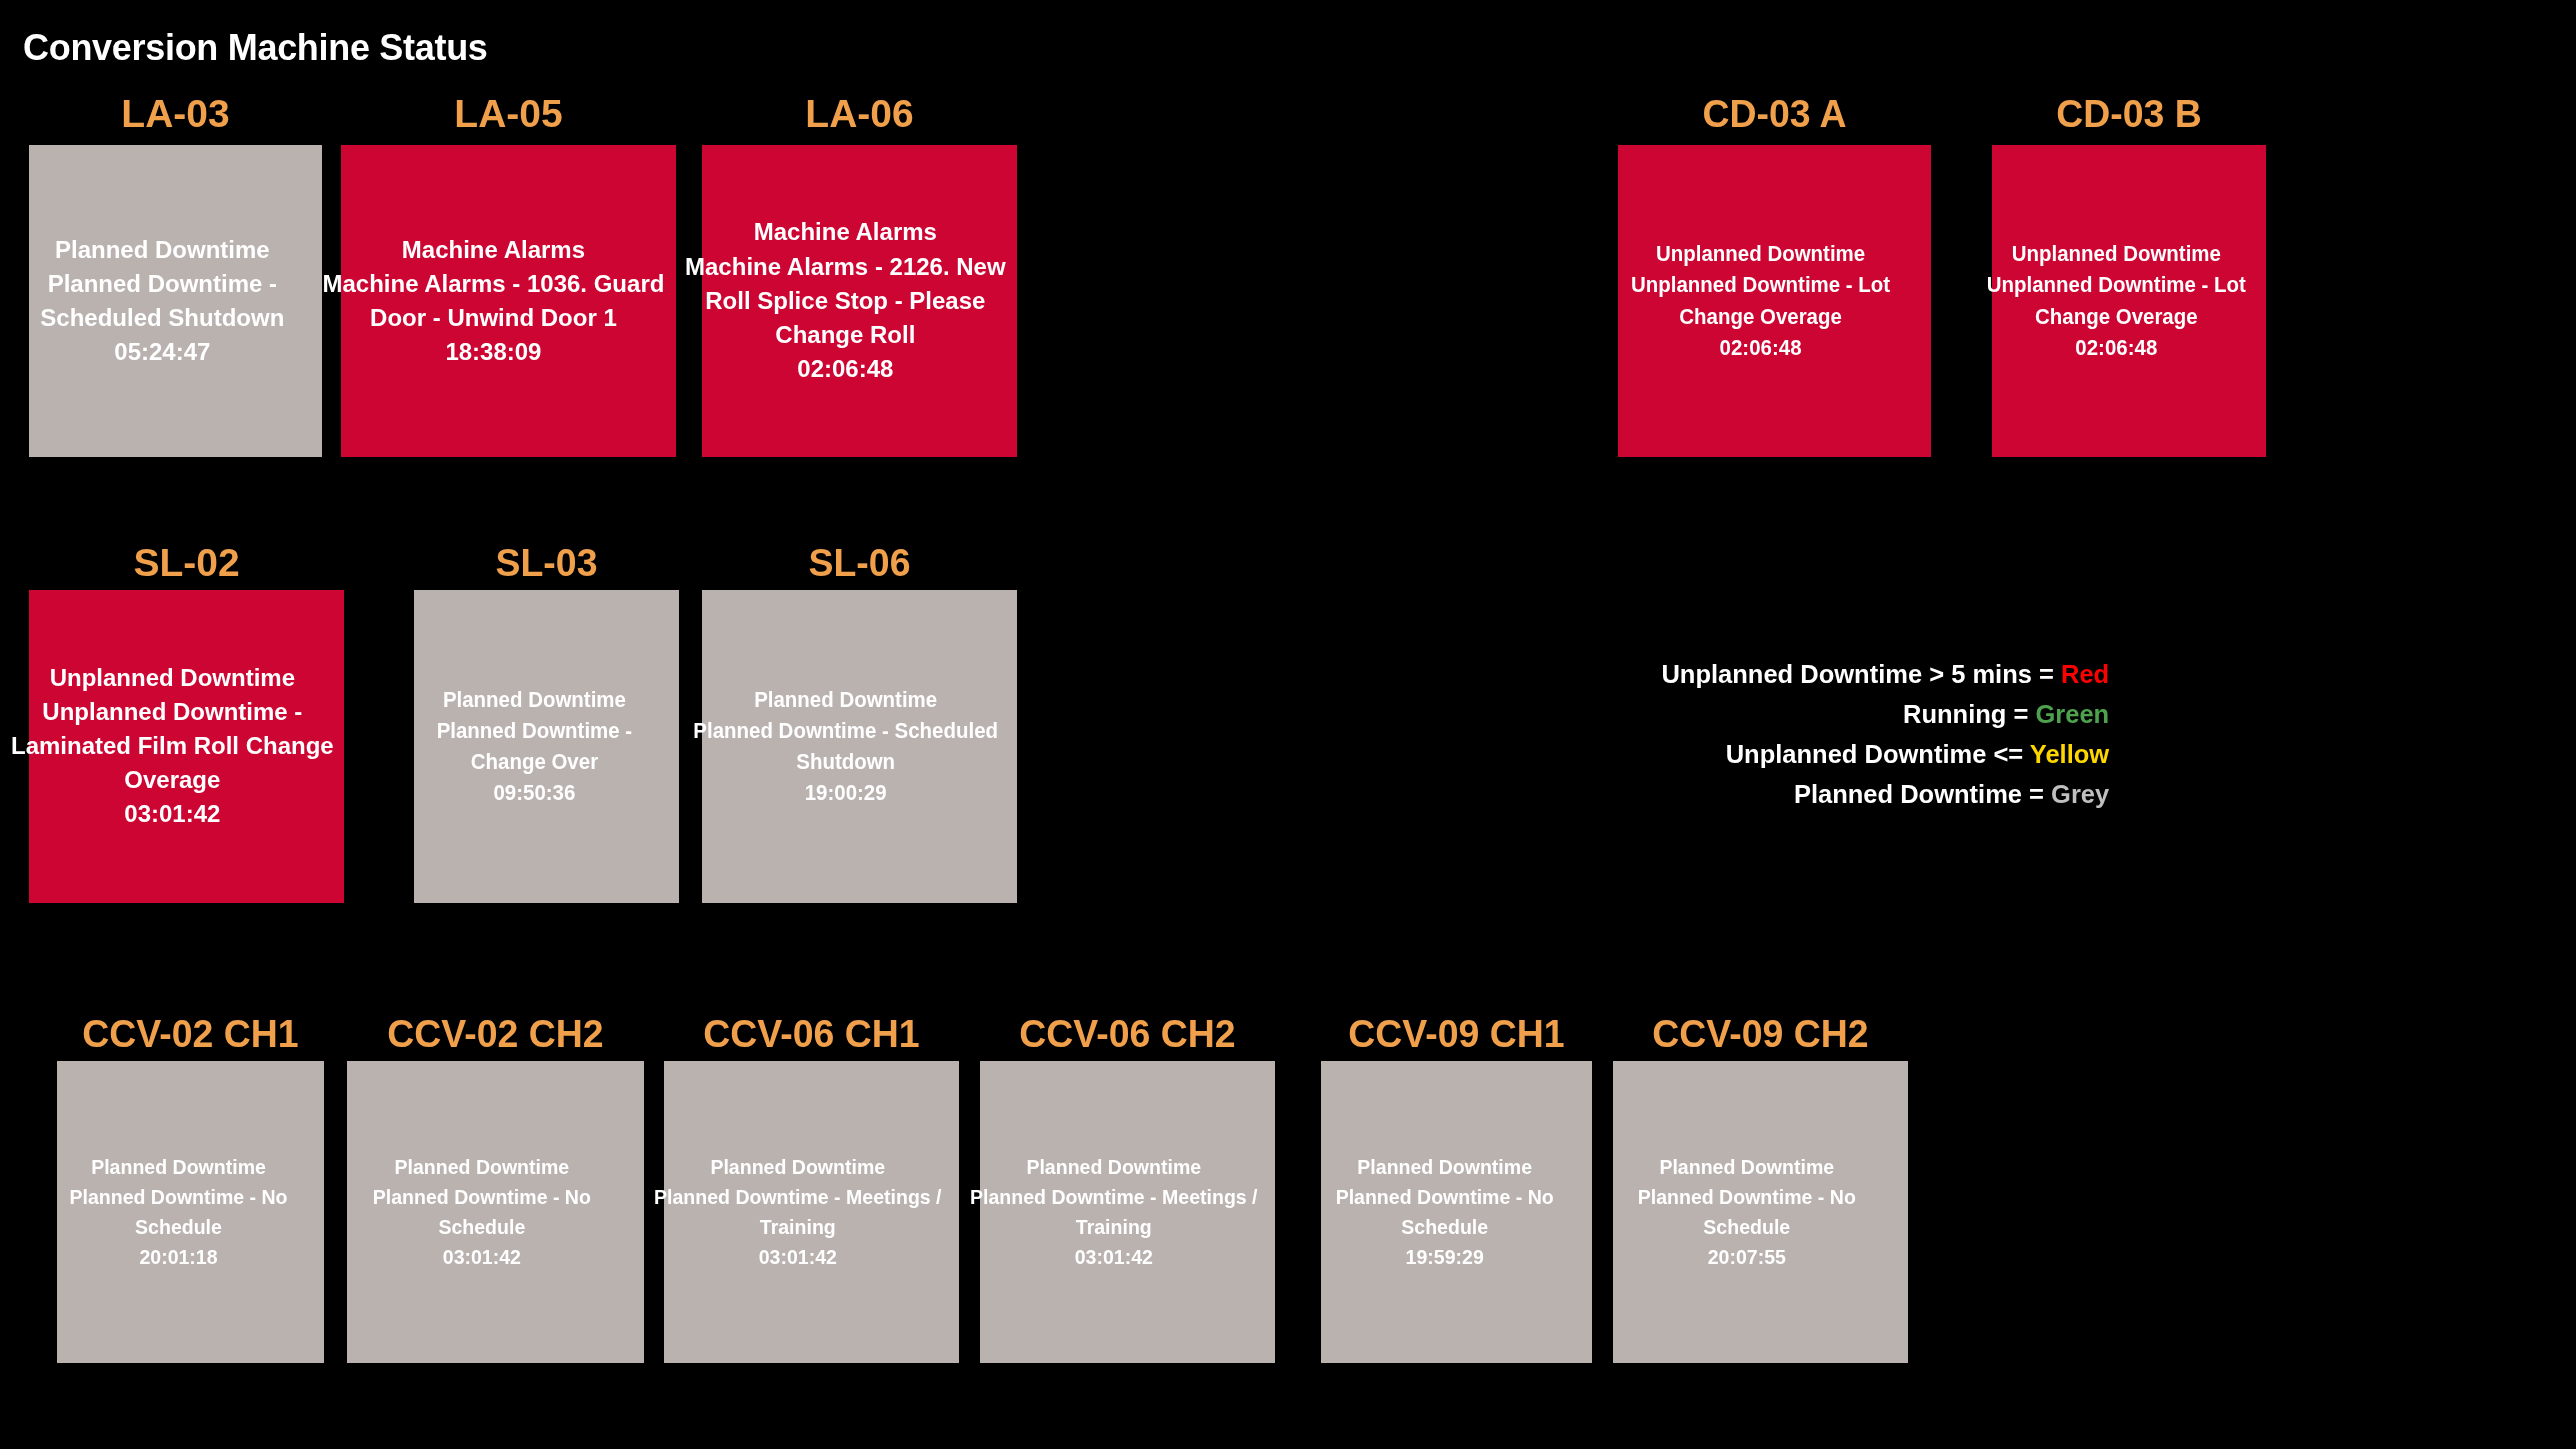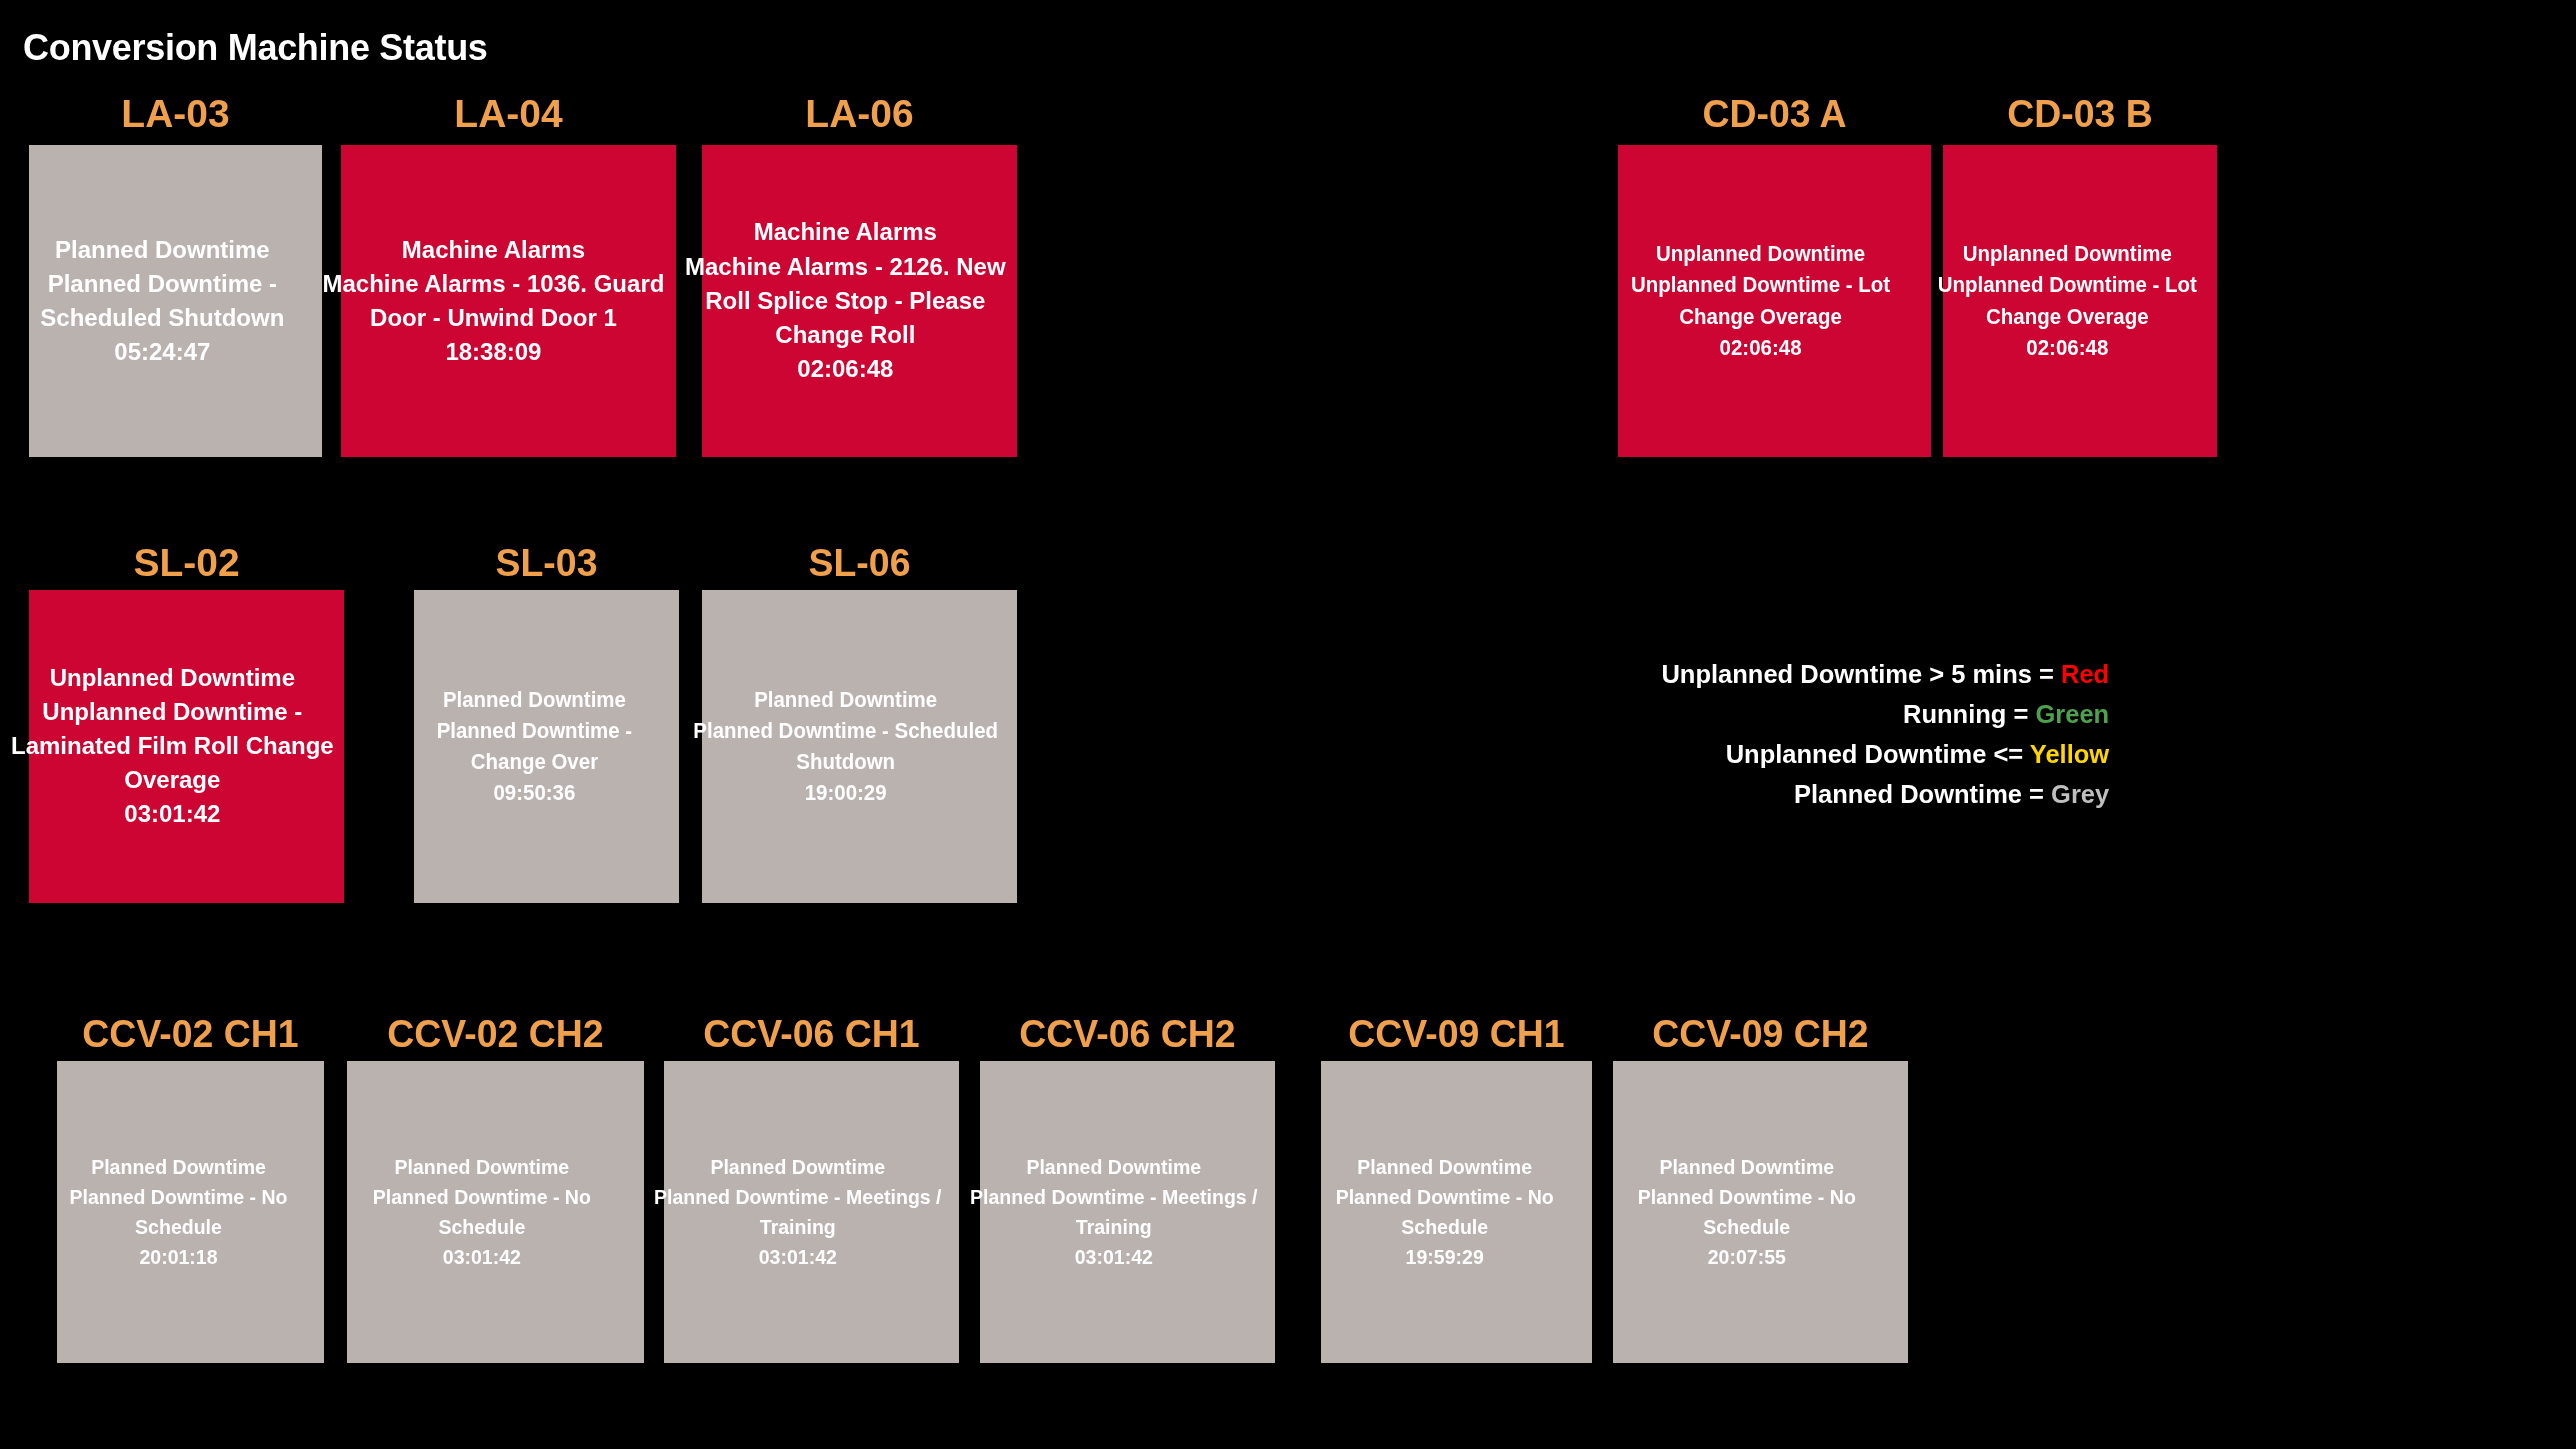--- a/index.html
+++ b/index.html
@@ -94,21 +94,21 @@
         <div class="tile-label">LA-03</div>
         <div class="tile-box status-grey" style="height: 312px; margin-top: 10.7px;">
           <div class="tile-text">
             <span class="ln">Planned Downtime</span>
             <span class="ln">Planned Downtime - Scheduled Shutdown</span>
             <span class="ln">05:24:47</span>
           </div>
         </div>
       </div>
       <div class="tile-wrap sz-lg" style="left: 341px; top: 94px; width: 335px;">
-        <div class="tile-label">LA-04</div>
+        <div class="tile-label">LA-05</div>
         <div class="tile-box status-red" style="height: 312px; margin-top: 10.7px;">
           <div class="tile-text">
             <span class="ln">Machine Alarms</span>
             <span class="ln">Machine Alarms - 1036. Guard Door - Unwind Door 1</span>
             <span class="ln">18:38:09</span>
           </div>
         </div>
       </div>
       <div class="tile-wrap sz-lg" style="left: 702px; top: 94px; width: 315px;">
         <div class="tile-label">LA-06</div>
@@ -123,21 +123,21 @@
       <div class="tile-wrap sz-md cond" style="left: 1618px; top: 94px; width: 313px;">
         <div class="tile-label">CD-03 A</div>
         <div class="tile-box status-red" style="height: 312px; margin-top: 10.7px;">
           <div class="tile-text">
             <span class="ln">Unplanned Downtime</span>
             <span class="ln">Unplanned Downtime - Lot Change Overage</span>
             <span class="ln">02:06:48</span>
           </div>
         </div>
       </div>
-      <div class="tile-wrap sz-md cond" style="left: 1903px; top: 94px; width: 314px; padding-left: 40px;">
+      <div class="tile-wrap sz-md cond" style="left: 1952px; top: 94px; width: 314px; padding-left: 40px;">
         <div class="tile-label">CD-03 B</div>
         <div class="tile-box status-red" style="height: 312px; margin-top: 10.7px;">
           <div class="tile-text">
             <span class="ln">Unplanned Downtime</span>
             <span class="ln">Unplanned Downtime - Lot Change Overage</span>
             <span class="ln">02:06:48</span>
           </div>
         </div>
       </div>
       <div class="tile-wrap sz-lg" style="left: 29px; top: 543px; width: 315px;">

